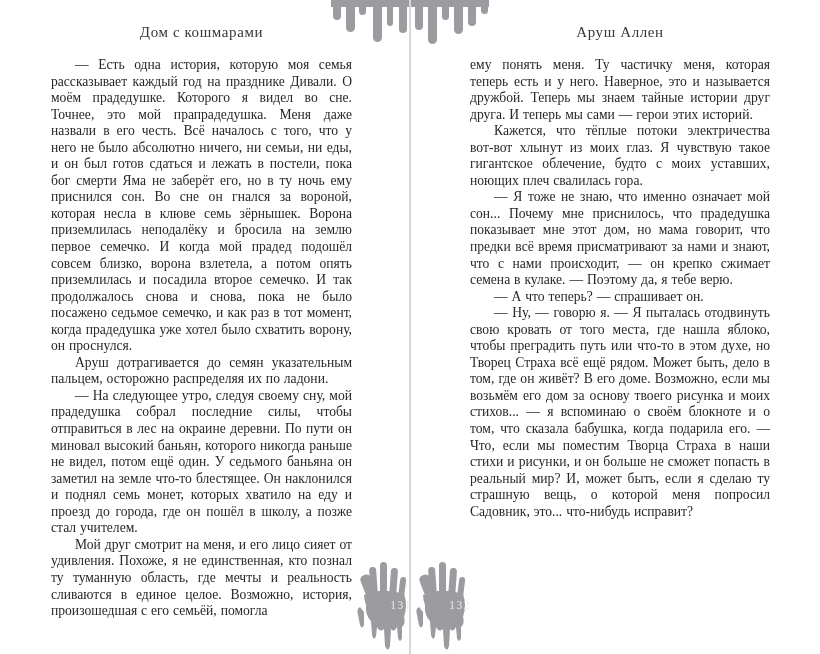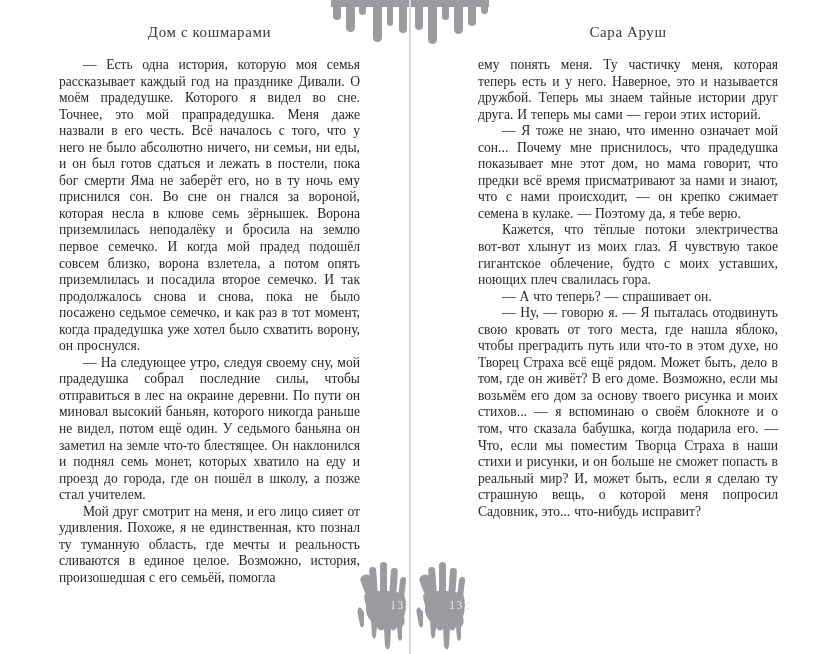--- a/index.html
+++ b/index.html
@@ -19,21 +19,21 @@
     background: #d8d8d8; z-index: 5;
   }
 
   
   .top-drips {
     position: absolute; left: 331px; top: 0;
     width: 158px; height: 48px; z-index: 2;
   }
 
   
-  .page { position: absolute; top: 24px; z-index: 3; margin-left: 8px; }
+  .page { position: absolute; top: 24px; z-index: 3; }
   .page-left  { left: 51px;  width: 301px; }
   .page-right { left: 470px; width: 300px; }
 
   .running-head {
     text-align: center;
     font-size: 15px;
     letter-spacing: 0.6px;
     color: #39363c;
     height: 18px;
     margin-bottom: 15px;
@@ -77,31 +77,32 @@
     <rect x="150" y="0" width="7" height="14" rx="3.5"></rect>
   </g>
 </svg>
 
 <div class="gutter"></div>
 
 <div class="page page-left">
   <div class="running-head">Дом с кошмарами</div>
   <div class="body-text">
       <p>— Есть одна история, которую моя семья рассказывает каждый год на празднике Дивали. О моём прадедушке. Которого я видел во сне. Точнее, это мой прапрадедушка. Меня даже назвали в его честь. Всё началось с того, что у него не было абсолютно ничего, ни семьи, ни еды, и он был готов сдаться и лежать в постели, пока бог смерти Яма не заберёт его, но в ту ночь ему приснился сон. Во сне он гнался за вороной, которая несла в клюве семь зёрнышек. Ворона приземлилась неподалёку и бросила на землю первое семечко. И когда мой прадед подошёл совсем близко, ворона взлетела, а потом опять приземлилась и посадила второе семечко. И так продолжалось снова и снова, пока не было посажено седьмое семечко, и как раз в тот момент, когда прадедушка уже хотел было схватить ворону, он проснулся.</p>
+      <p>Аруш дотрагивается до семян указательным пальцем, осторожно распределяя их по ладони.</p>
       <p>— На следующее утро, следуя своему сну, мой прадедушка собрал последние силы, чтобы отправиться в лес на окраине деревни. По пути он миновал высокий баньян, которого никогда раньше не видел, потом ещё один. У седьмого баньяна он заметил на земле что-то блестящее. Он наклонился и поднял семь монет, которых хватило на еду и проезд до города, где он пошёл в школу, а позже стал учителем.</p>
       <p>Мой друг смотрит на меня, и его лицо сияет от удивления. Похоже, я не единственная, кто познал ту туманную область, где мечты и реальность сливаются в единое целое. Возможно, история, произошедшая с его семьёй, помогла</p>
     </div>
 </div>
 
 <div class="page page-right">
-  <div class="running-head">Сара Аруш</div>
+  <div class="running-head">Аруш Аллен</div>
   <div class="body-text">
       <p class="noindent">ему понять меня. Ту частичку меня, которая теперь есть и у него. Наверное, это и называется дружбой. Теперь мы знаем тайные истории друг друга. И теперь мы сами — герои этих историй.</p>
+      <p>Кажется, что тёплые потоки электричества вот-вот хлынут из моих глаз. Я чувствую такое гигантское облечение, будто с моих уставших, ноющих плеч свалилась гора.</p>
       <p>— Я тоже не знаю, что именно означает мой сон... Почему мне приснилось, что прадедушка показывает мне этот дом, но мама говорит, что предки всё время присматривают за нами и знают, что с нами происходит, — он крепко сжимает семена в кулаке. — Поэтому да, я тебе верю.</p>
-      <p>Кажется, что тёплые потоки электричества вот-вот хлынут из моих глаз. Я чувствую такое гигантское облечение, будто с моих уставших, ноющих плеч свалилась гора.</p>
       <p>— А что теперь? — спрашивает он.</p>
       <p>— Ну, — говорю я. — Я пыталась отодвинуть свою кровать от того места, где нашла яблоко, чтобы преградить путь или что-то в этом духе, но Творец Страха всё ещё рядом. Может быть, дело в том, где он живёт? В его доме. Возможно, если мы возьмём его дом за основу твоего рисунка и моих стихов... — я вспоминаю о своём блокноте и о том, что сказала бабушка, когда подарила его. — Что, если мы поместим Творца Страха в наши стихи и рисунки, и он больше не сможет попасть в реальный мир? И, может быть, если я сделаю ту страшную вещь, о которой меня попросил Садовник, это... что-нибудь исправит?</p>
     </div>
 </div>
 
 <div class="hand-mark hand-left">
   <svg viewBox="0 0 58 92" aria-hidden="true">
     <g fill="#9b9ba0">
       <path d="M8 24 q-4 -8 2 -10 q6 -2 8 5 l3 11 -9 4 z"></path>
       <rect x="16" y="6" width="7" height="31" rx="3.5" transform="rotate(-4 19.5 21)"></rect>

